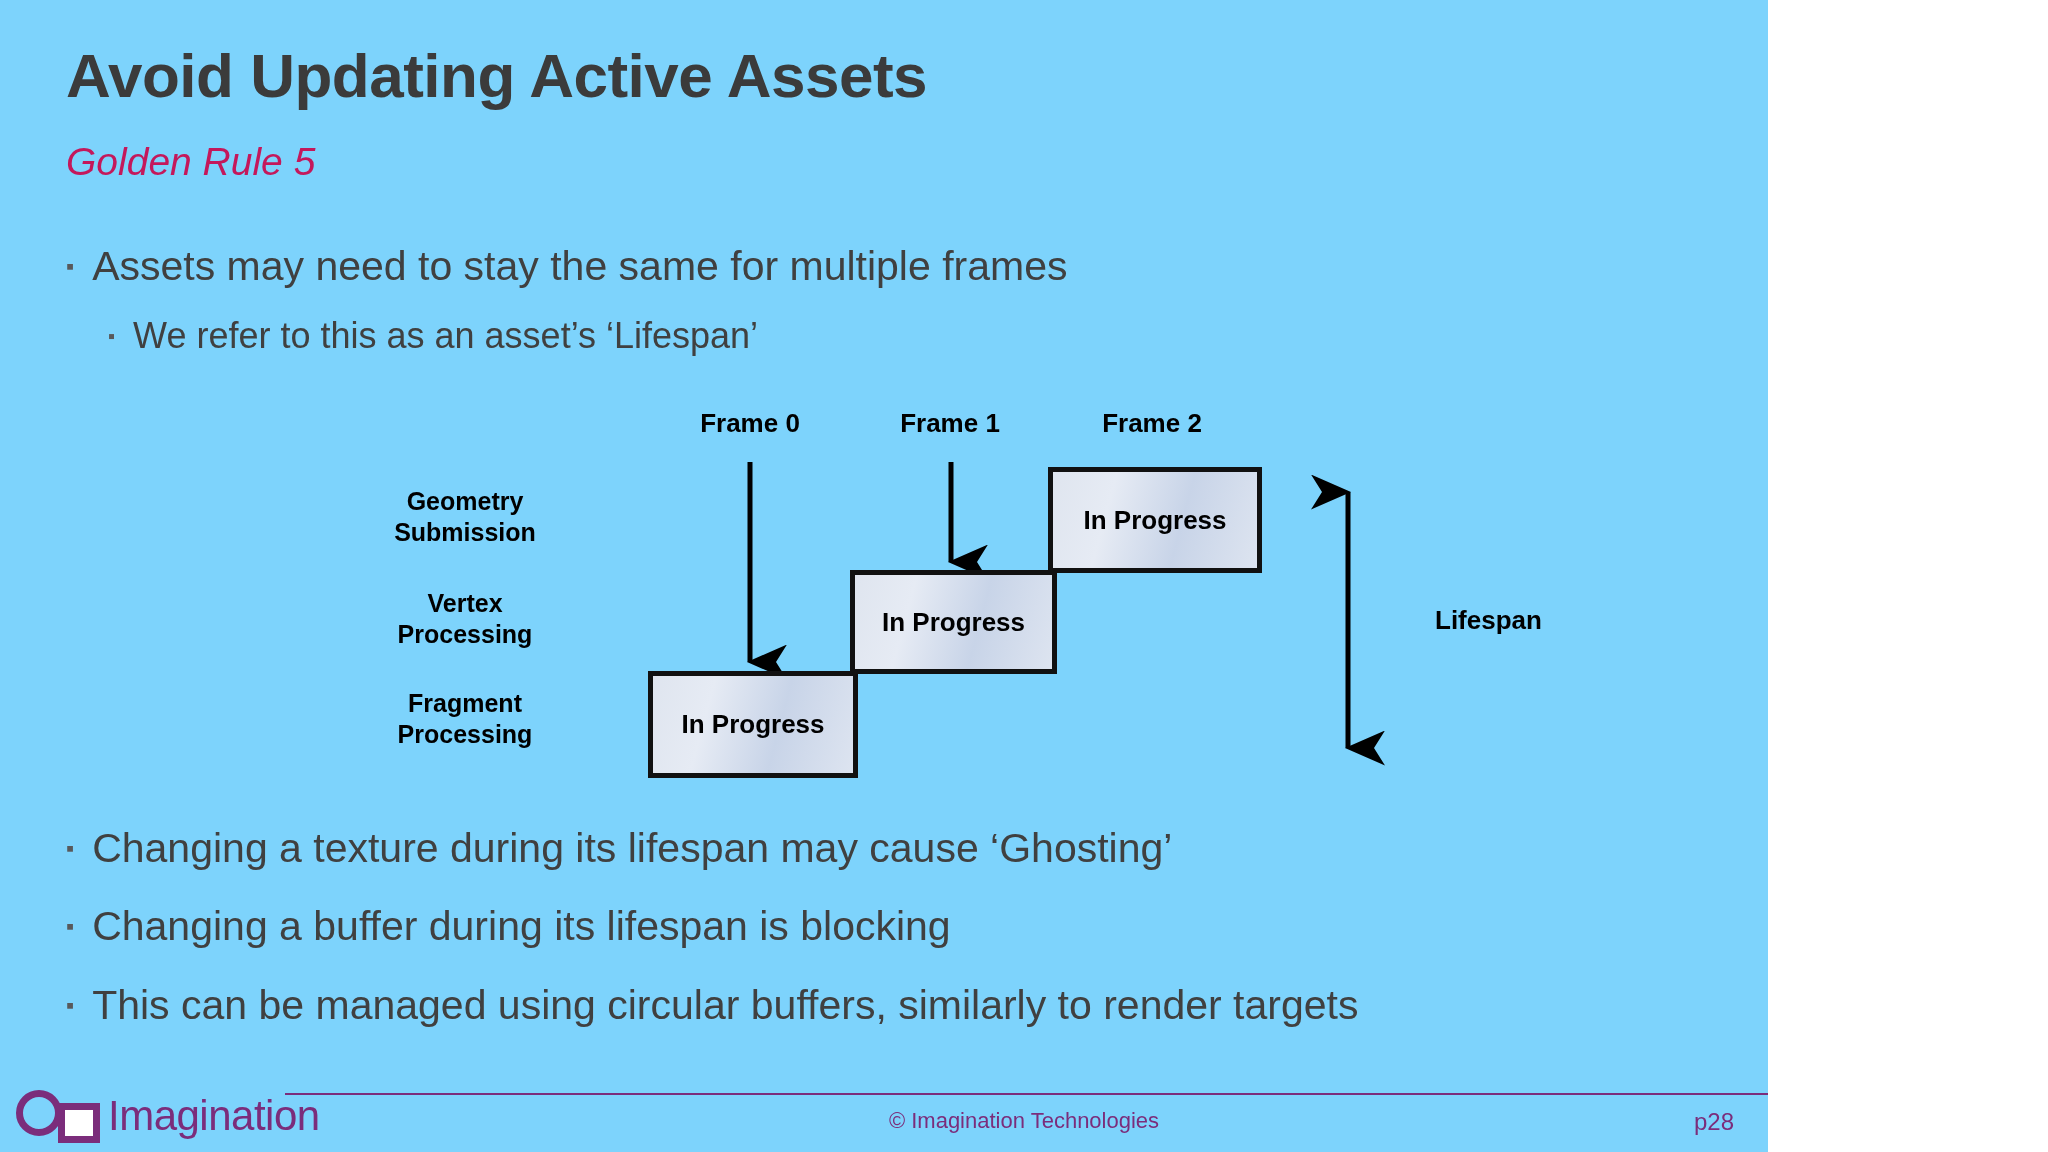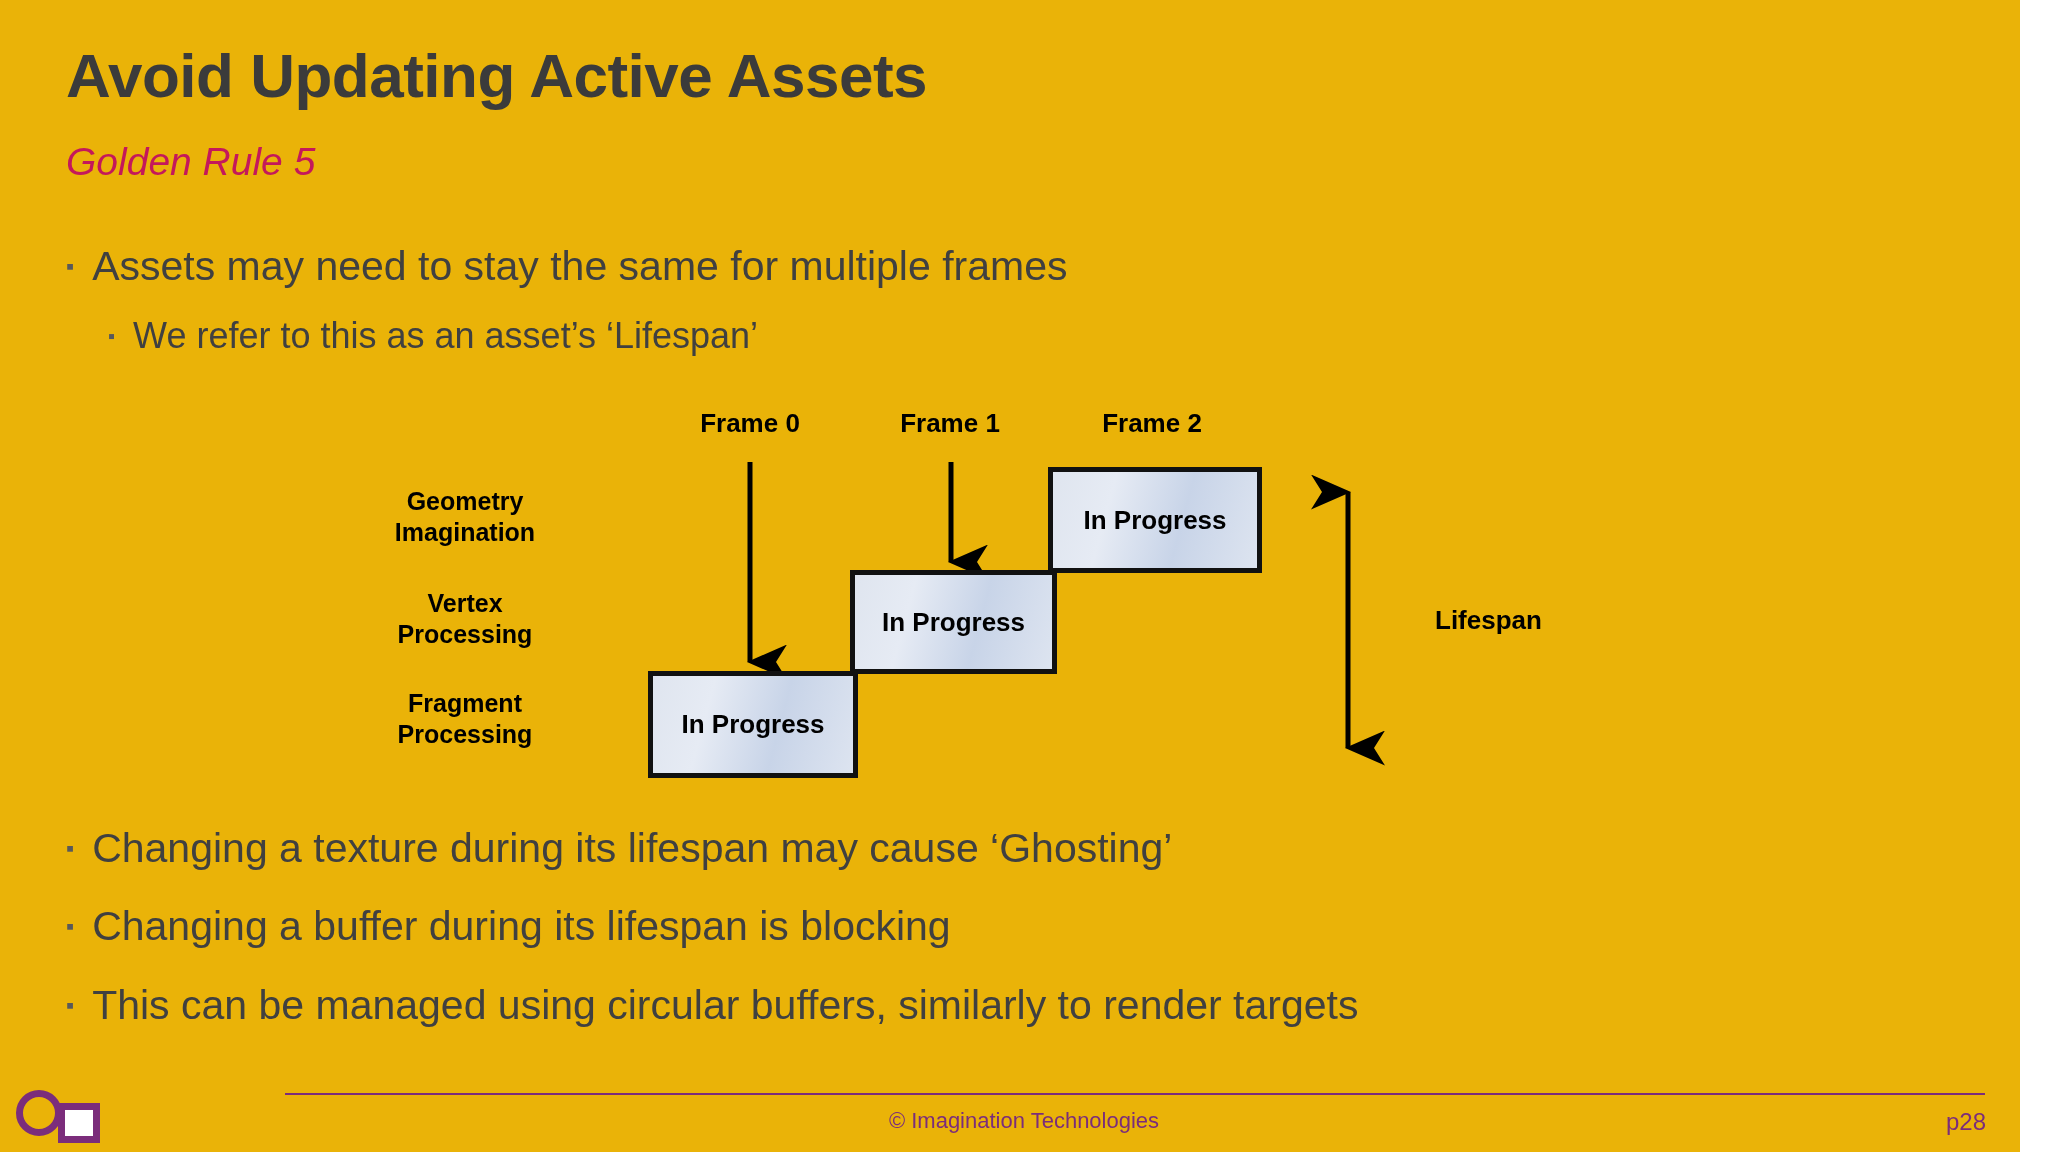--- a/index.html
+++ b/index.html
@@ -7,23 +7,23 @@
     margin: 0;
     padding: 0;
     background: #ffffff;
   }
   body {
     font-family: "Liberation Sans", sans-serif;
     -webkit-font-smoothing: antialiased;
   }
   #slide {
     position: relative;
-    width: 2020px;
+    width: 1768px;
     height: 1152px;
-    background: #eab308;
+    background: #7dd3fc;
     overflow: hidden;
   }
 
   
   #title {
     position: absolute;
     left: 66px;
     top: 40px;
     font-size: 62px;
     font-weight: bold;
@@ -219,21 +219,21 @@
   </div>
 
   <div id="diagram">
 
     <div class="frame-label" id="fl0">Frame 0</div>
     <div class="frame-label" id="fl1">Frame 1</div>
     <div class="frame-label" id="fl2">Frame 2</div>
 
     <div class="stage-label" id="lbl-geom">
       <div>Geometry</div>
-      <div>Imagination</div>
+      <div>Submission</div>
     </div>
     <div class="stage-label" id="lbl-vert">
       <div>Vertex</div>
       <div>Processing</div>
     </div>
     <div class="stage-label" id="lbl-frag">
       <div>Fragment</div>
       <div>Processing</div>
     </div>
 
@@ -279,17 +279,18 @@
     <span class="marker">▪</span>
     <span class="btext">This can be managed using circular buffers, similarly to render targets</span>
   </div>
 
   <div id="footer-rule"></div>
   <div id="logo">
     <div id="logo-mark">
       <div id="logo-circle"></div>
       <div id="logo-square"></div>
     </div>
+    <div id="logo-word">Imagination</div>
   </div>
   <div id="copyright">© Imagination Technologies</div>
   <div id="pagenum">p28</div>
 
 </div>
 
 </body></html>

